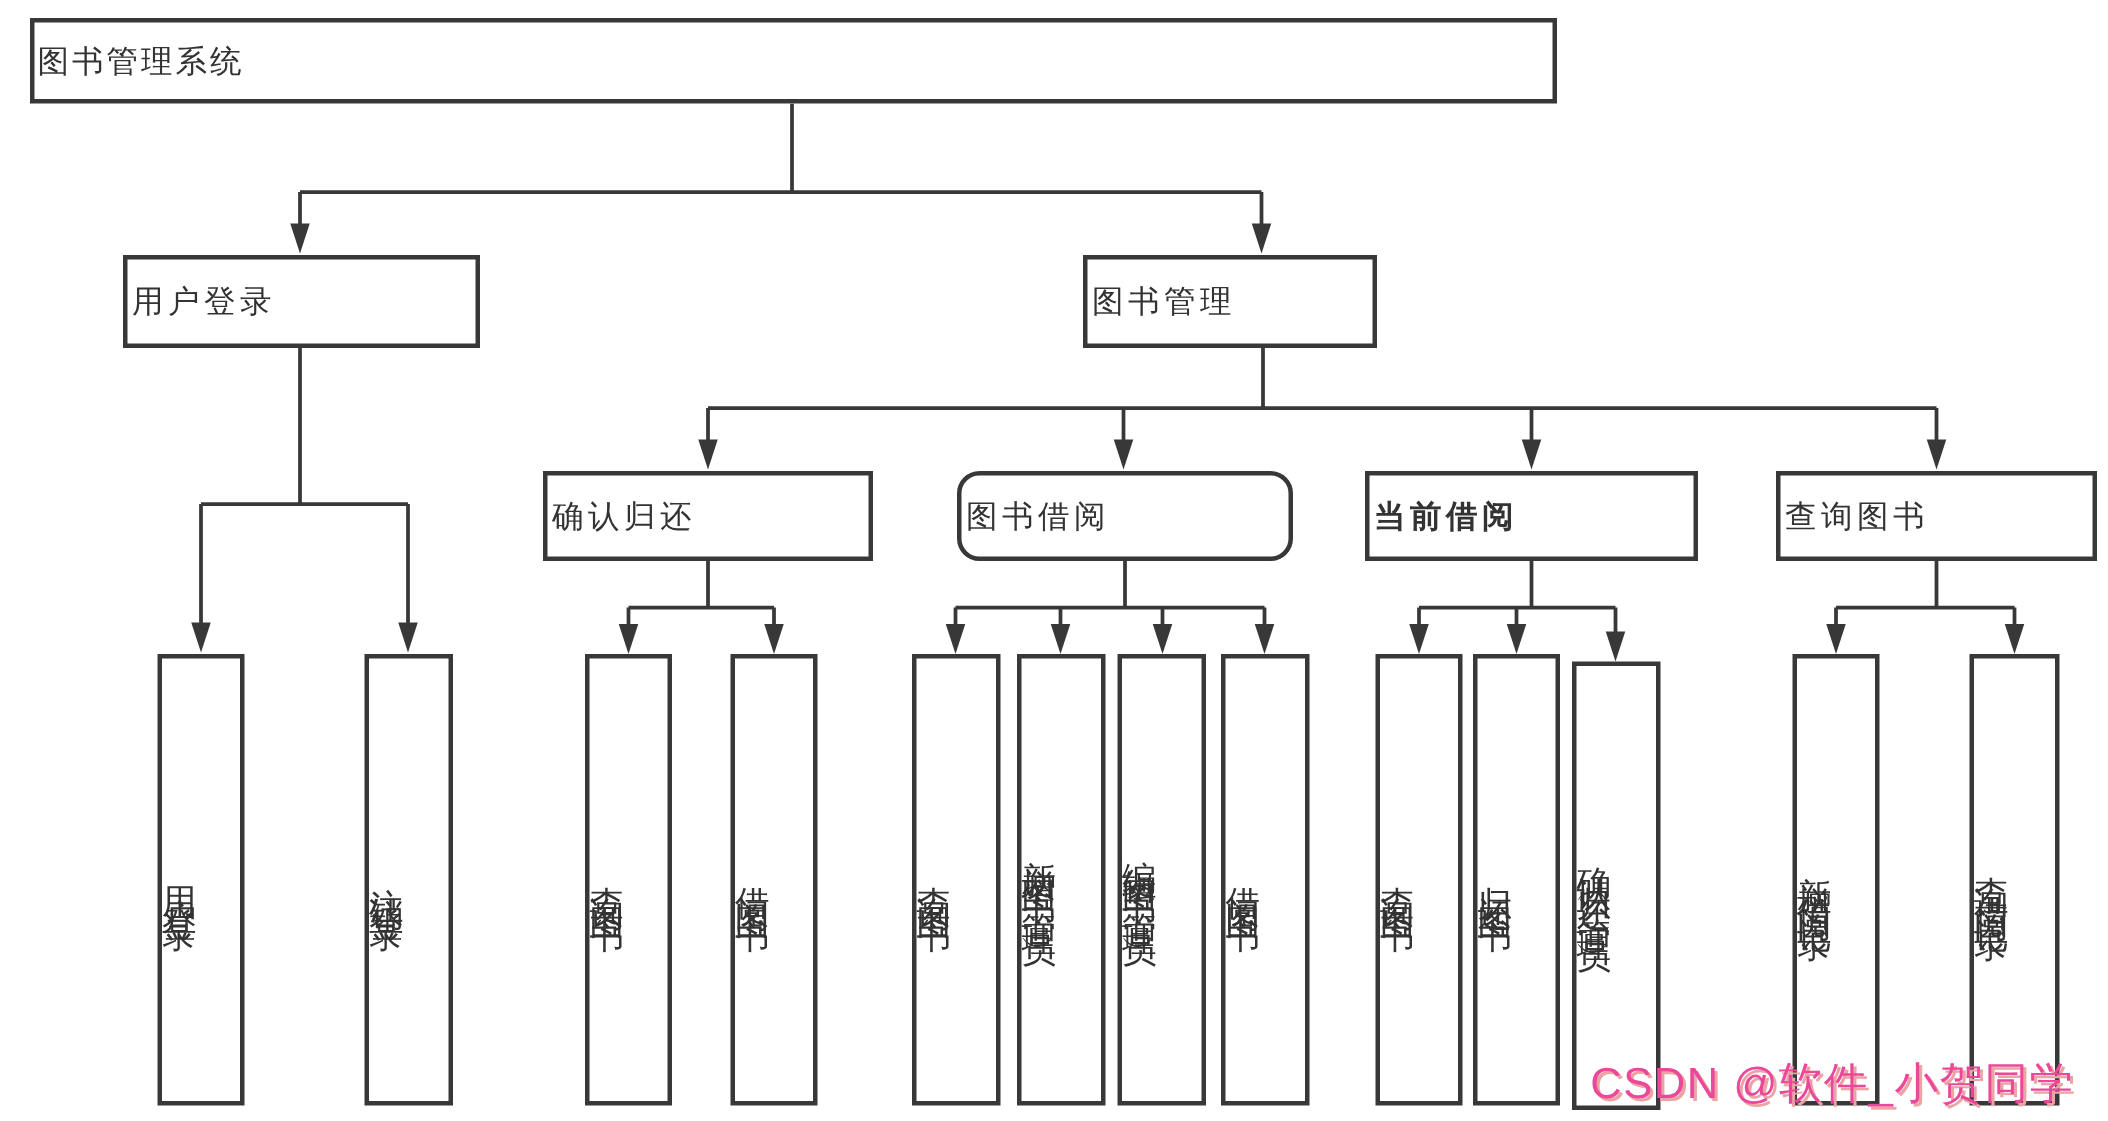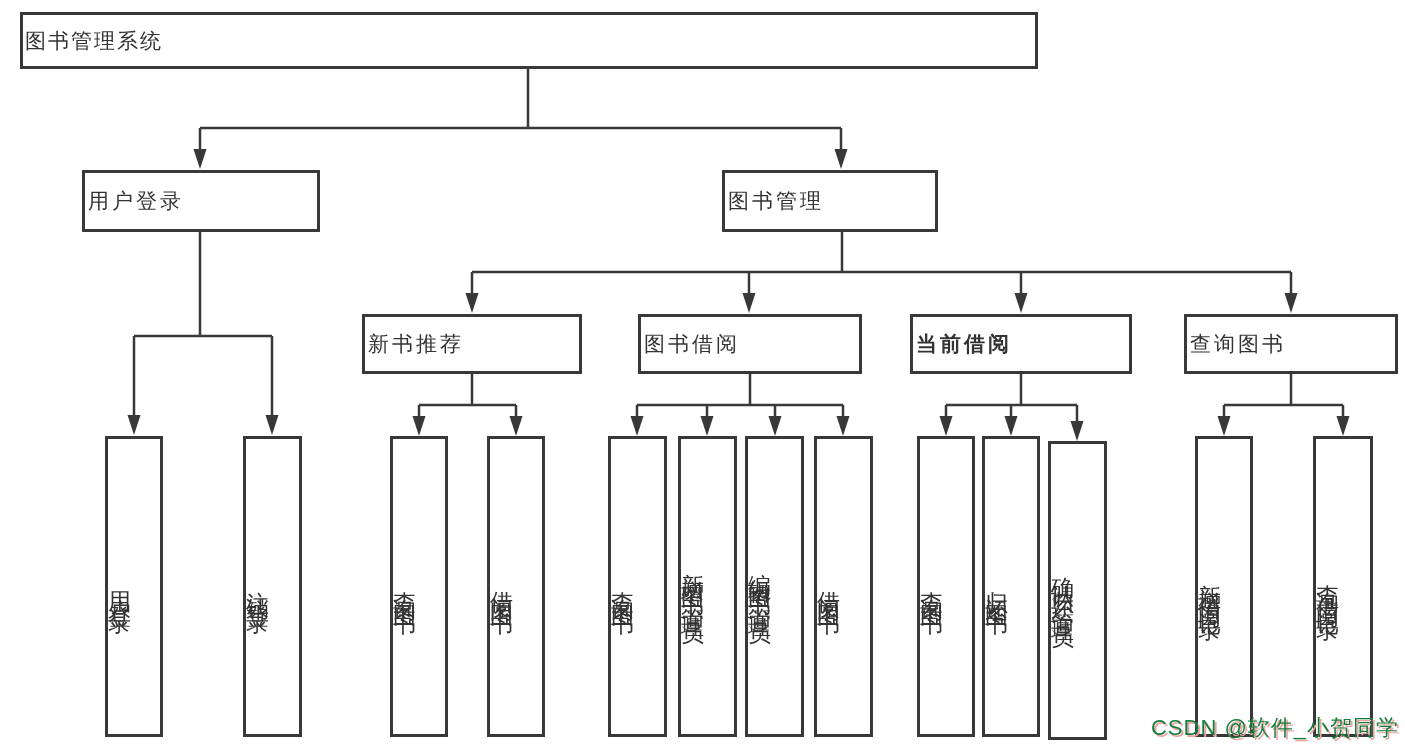--- a/index.html
+++ b/index.html
@@ -40,25 +40,25 @@
   }
   .node.v .lbl {
     writing-mode: vertical-rl;
     text-orientation: mixed;
     font-size: 23px;
     letter-spacing: 7px;
     line-height: 1;
   }
   .watermark {
     position: absolute;
-    right: 6px;
+    right: 22px;
     bottom: 4px;
     z-index: 5;
-    font-size: 22px;
-    color: #15803d;
+    font-size: 29px;
+    color: #ec4899;
     text-shadow: 2px 2px 0 #eba3a3;
     letter-spacing: 1px;
     white-space: nowrap;
   }
 </style>
 </head>
 <body>
 
 <div class="canvas">
 
@@ -102,28 +102,28 @@
     </g>
   </svg>
 
   <div class="node root" style="left:20px; top:12px; width:1018px; height:57px;">
     <span class="lbl">图书管理系统</span>
   </div>
 
   <div class="node h" style="left:82px; top:170px; width:238px; height:62px;">
     <span class="lbl">用户登录</span>
   </div>
-  <div class="node h" style="left:722px; top:170px; width:216px; height:62px;">
+  <div class="node h" style="left:722px; top:170px; width:196px; height:62px;">
     <span class="lbl">图书管理</span>
   </div>
 
   <div class="node h" style="left:362px; top:314px; width:220px; height:60px;">
-    <span class="lbl">新书推荐</span>
+    <span class="lbl">确认归还</span>
   </div>
-  <div class="node h" style="left:638px; top:314px; width:224px; height:60px;">
+  <div class="node h" style="left:638px; top:314px; width:224px; height:60px;border-radius:15px;">
     <span class="lbl">图书借阅</span>
   </div>
   <div class="node h" style="left:910px; top:314px; width:222px; height:60px;font-weight:bold;">
     <span class="lbl">当前借阅</span>
   </div>
   <div class="node h" style="left:1184px; top:314px; width:214px; height:60px;">
     <span class="lbl">查询图书</span>
   </div>
 
   <div class="node v" style="left:105px; top:436px; width:58px; height:301px;">

